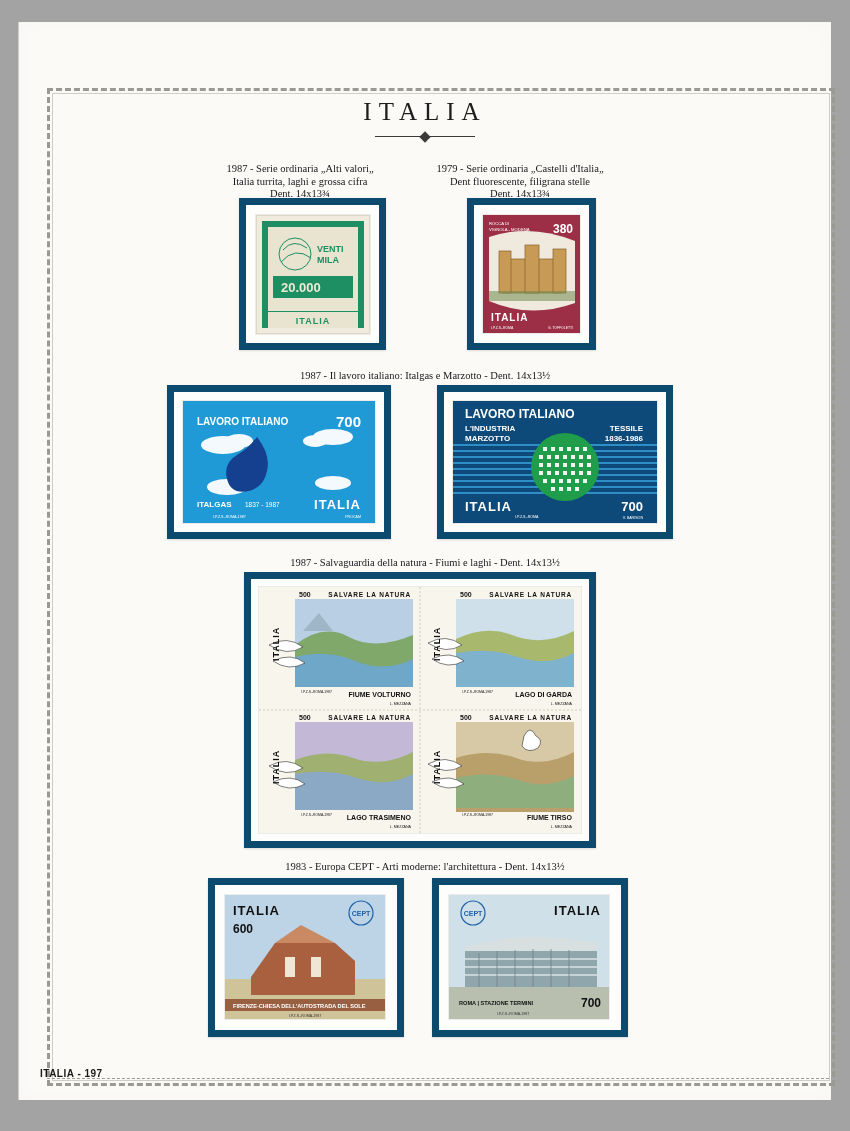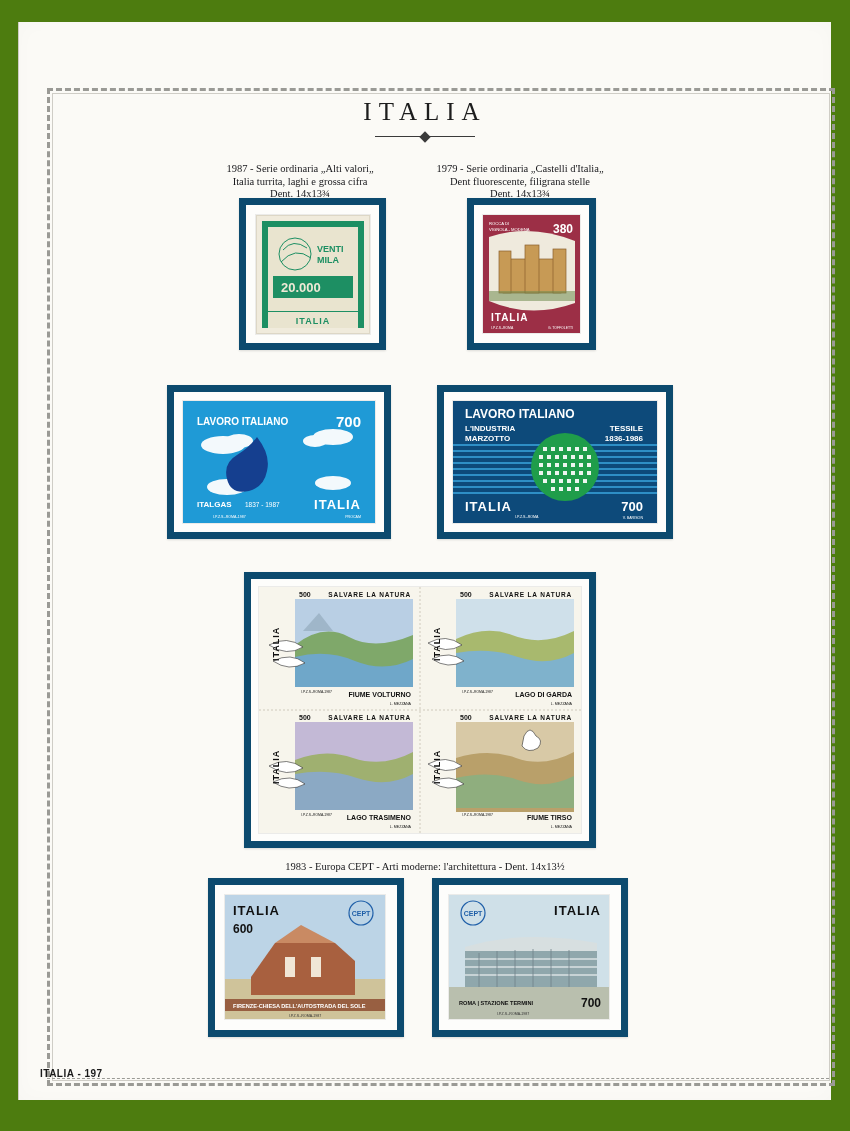--- a/index.html
+++ b/index.html
@@ -4,21 +4,21 @@
 <style>
   html,body{margin:0;padding:0;}
   body{
     width:850px;height:1131px;
     background:#ffffff;
     font-family:"Liberation Serif", serif;
     overflow:hidden;
   }
   .page{
     position:absolute;left:0;top:0;width:850px;height:1131px;
-    background:#4d7c0f;
+    background:#a3a3a3;
   }
   
   .sheet{
     position:absolute;left:18px;top:22px;width:812px;height:1078px;
     background:#fbfaf6;
     border-left:1px solid #cfccc4;
     box-shadow:inset 0 0 20px rgba(0,0,0,0.02);
   }
   
   .frame{
@@ -143,20 +143,23 @@
         <text x="6" y="10" fill="#ffffff" font-family="Liberation Sans, sans-serif" font-size="4.2">ROCCA DI</text>
         <text x="6" y="16" fill="#ffffff" font-family="Liberation Sans, sans-serif" font-size="4.2">VIGNOLA - MODENA</text>
         <text x="90" y="18" text-anchor="end" fill="#ffffff" font-family="Liberation Sans, sans-serif" font-size="12" font-weight="bold">380</text>
         <text x="8" y="106" fill="#ffffff" font-family="Liberation Sans, sans-serif" font-size="10" font-weight="bold" letter-spacing="1">ITALIA</text>
         <text x="8" y="114" fill="#ffffff" font-family="Liberation Sans, sans-serif" font-size="3.4">I.P.Z.S.-ROMA</text>
         <text x="90" y="114" text-anchor="end" fill="#ffffff" font-family="Liberation Sans, sans-serif" font-size="3.4">G. TOFFOLETTI</text>
       </svg>
     </div>
   </div>
 
+  <div class="caption" style="left:225px;top:370px;width:400px;">
+    <div>1987 - Il lavoro italiano: Italgas e Marzotto - Dent. 14x13½</div>
+  </div>
 
   <div class="mount" style="left:167px;top:385px;width:210px;height:140px;">
     <div class="stamp" style="left:9px;top:9px;width:192px;height:122px;">
       <svg viewBox="0 0 192 122" width="192" height="122" style="display:block">
         <rect width="192" height="122" fill="#1f9ad6"></rect>
         <g fill="#ffffff" opacity="0.95">
           <ellipse cx="40" cy="44" rx="22" ry="9"></ellipse>
           <ellipse cx="56" cy="40" rx="14" ry="7"></ellipse>
           <ellipse cx="150" cy="36" rx="20" ry="8"></ellipse>
           <ellipse cx="132" cy="40" rx="12" ry="6"></ellipse>
@@ -236,20 +239,23 @@
         <text x="190" y="30" text-anchor="end" fill="#ffffff" font-family="Liberation Sans, sans-serif" font-size="8" font-weight="bold">TESSILE</text>
         <text x="190" y="40" text-anchor="end" fill="#ffffff" font-family="Liberation Sans, sans-serif" font-size="8" font-weight="bold">1836-1986</text>
         <text x="12" y="110" fill="#ffffff" font-family="Liberation Sans, sans-serif" font-size="13" font-weight="bold" letter-spacing="1">ITALIA</text>
         <text x="190" y="110" text-anchor="end" fill="#ffffff" font-family="Liberation Sans, sans-serif" font-size="13" font-weight="bold">700</text>
         <text x="62" y="117" fill="#ffffff" font-family="Liberation Sans, sans-serif" font-size="3.6">I.P.Z.S.-ROMA</text>
         <text x="190" y="118" text-anchor="end" fill="#ffffff" font-family="Liberation Sans, sans-serif" font-size="3.6">V. BARISON</text>
       </svg>
     </div>
   </div>
 
+  <div class="caption" style="left:225px;top:557px;width:400px;">
+    <div>1987 - Salvaguardia della natura - Fiumi e laghi - Dent. 14x13½</div>
+  </div>
 
   <div class="mount" style="left:244px;top:572px;width:338px;height:262px;">
     <div class="stamp" style="left:8px;top:8px;width:322px;height:246px;">
       <svg viewBox="0 0 322 246" width="322" height="246" style="display:block">
 
         <rect width="322" height="246" fill="#f4f1e6"></rect>
 
         <g>
           <rect x="0" y="0" width="161" height="123" fill="#f7f5ec"></rect>
           <rect x="36" y="12" width="118" height="88" fill="#b9cfe4"></rect>

